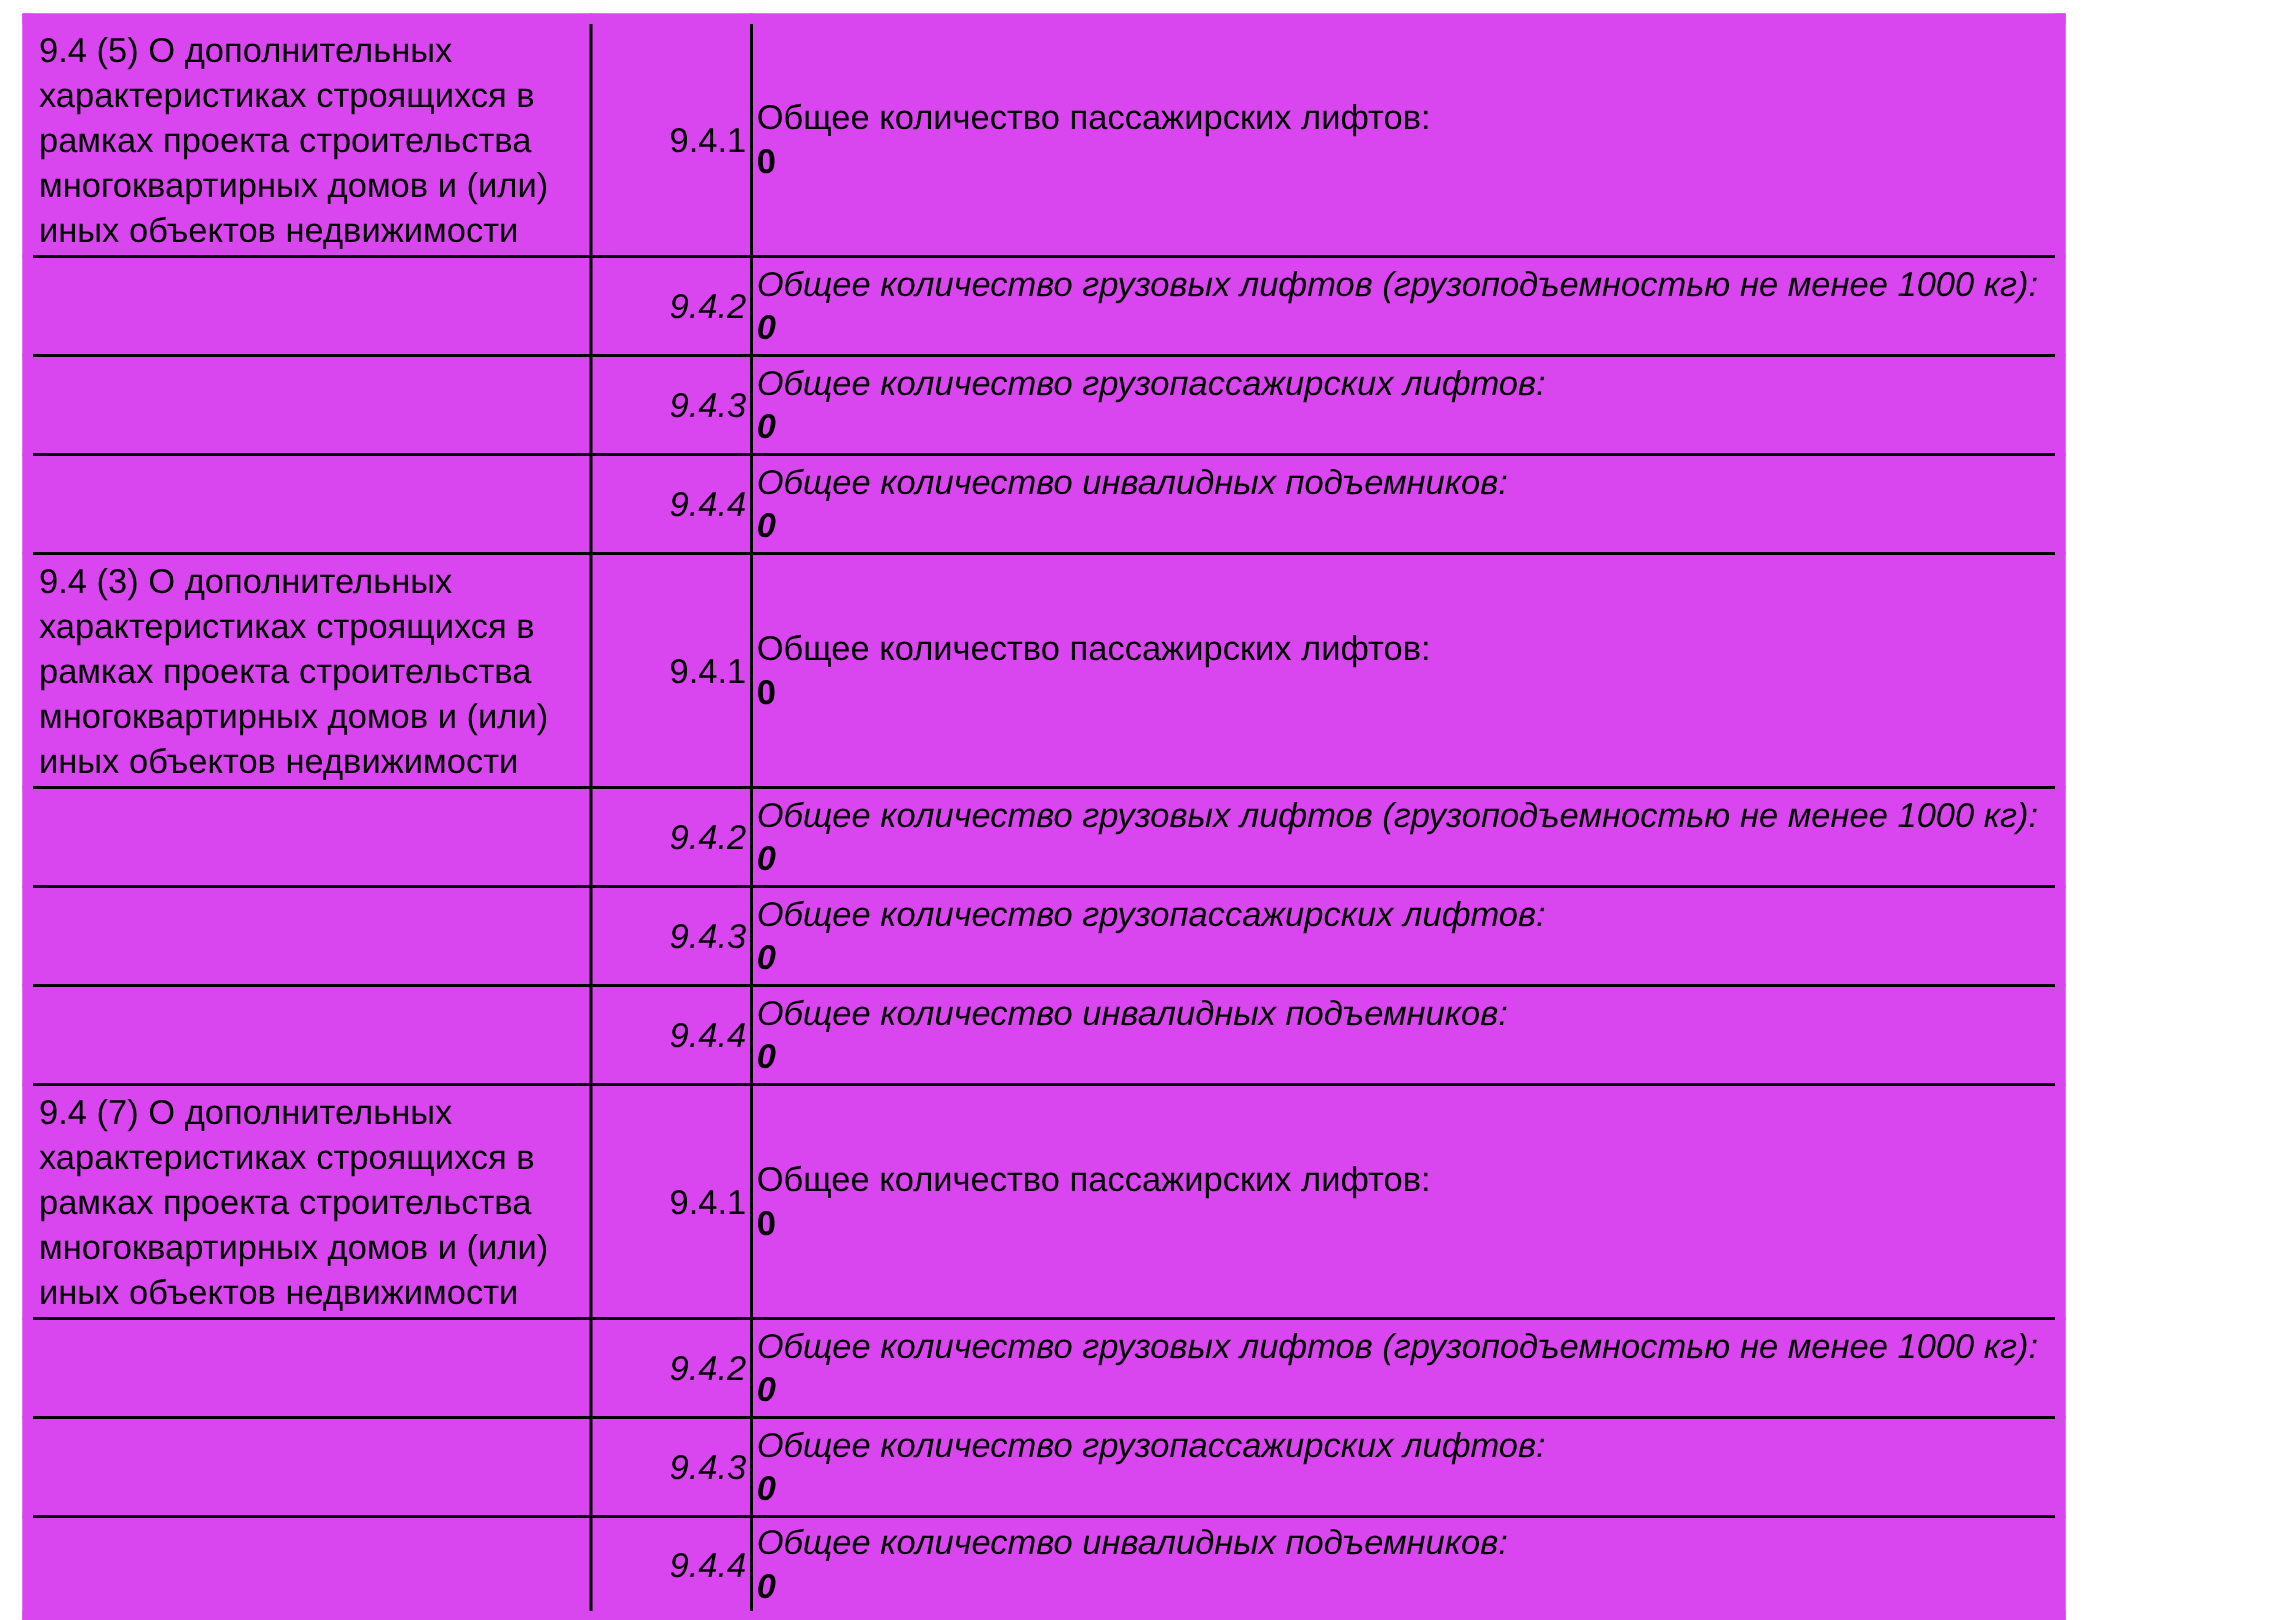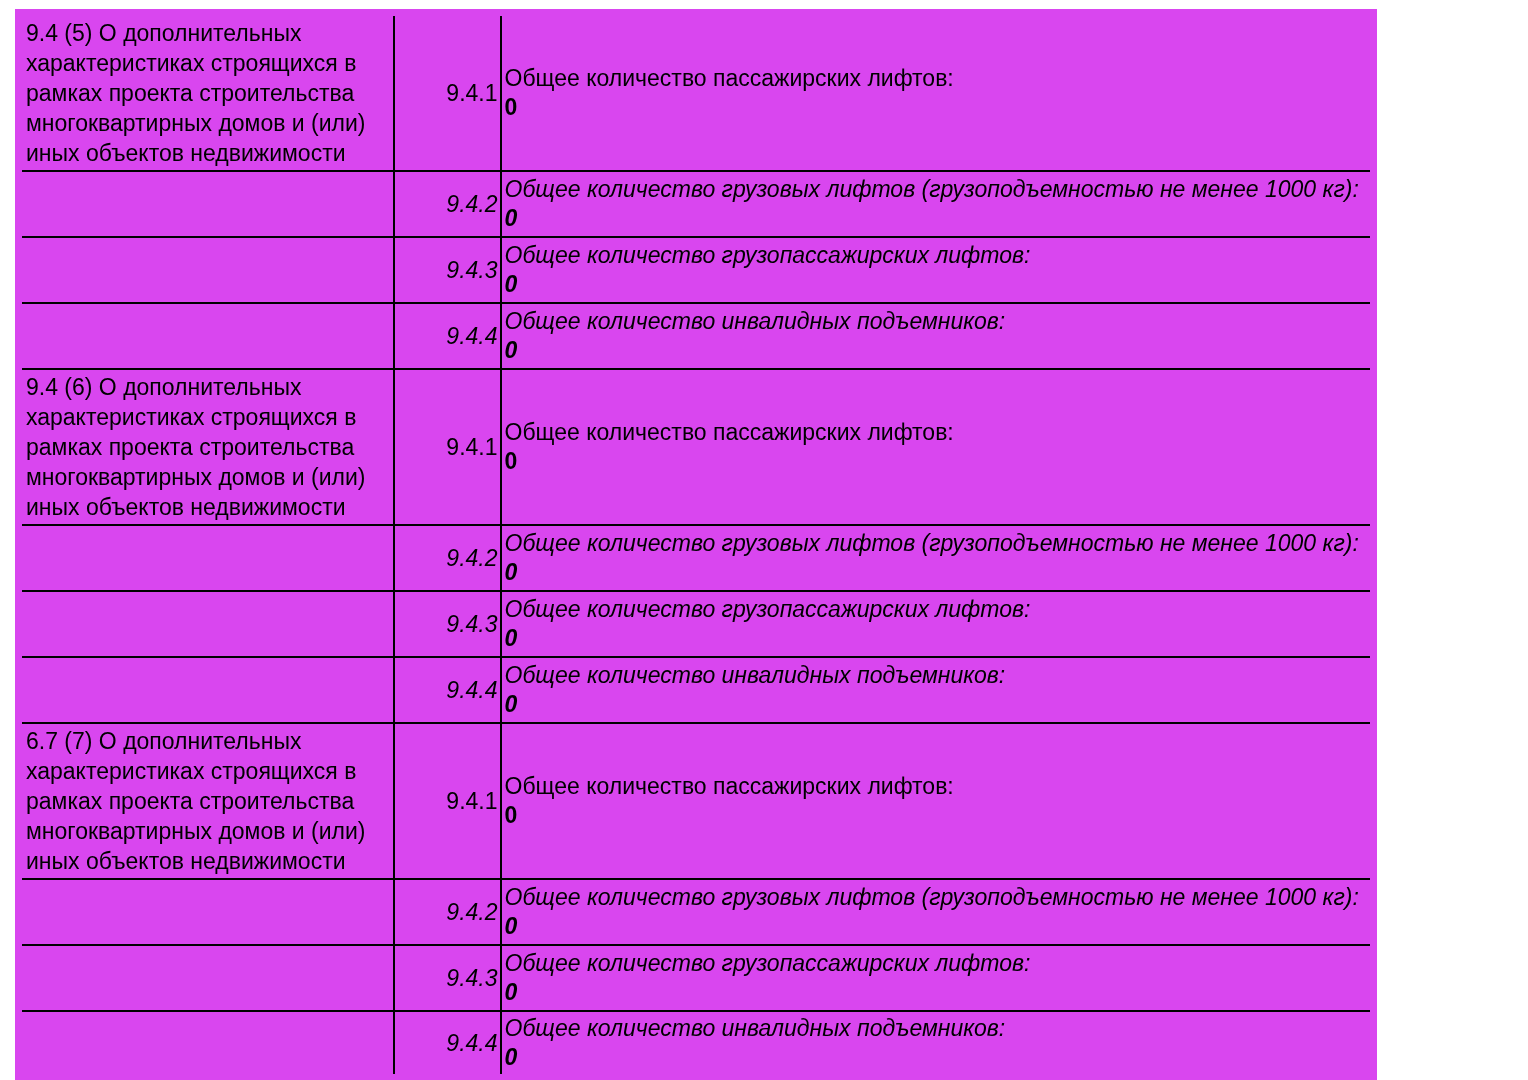--- a/index.html
+++ b/index.html
@@ -103,21 +103,21 @@
     <td class="code-cell">
       <div>9.4.4</div>
     </td>
     <td class="value-cell">
       <div class="row-label">Общее количество инвалидных подъемников:</div>
       <div class="row-value">0</div>
     </td>
   </tr>
       <tr class="row-first">
     <td class="section-cell">
-      <div>9.4 (6) О дополнительных характеристиках строящихся в рамках проекта строительства многоквартирных домов и (или) иных объектов недвижимости</div>
+      <div>9.4 (3) О дополнительных характеристиках строящихся в рамках проекта строительства многоквартирных домов и (или) иных объектов недвижимости</div>
     </td>
     <td class="code-cell">
       <div>9.4.1</div>
     </td>
     <td class="value-cell">
       <div class="row-label">Общее количество пассажирских лифтов:</div>
       <div class="row-value">0</div>
     </td>
   </tr>
       <tr class="row-rest">
@@ -145,21 +145,21 @@
     <td class="code-cell">
       <div>9.4.4</div>
     </td>
     <td class="value-cell">
       <div class="row-label">Общее количество инвалидных подъемников:</div>
       <div class="row-value">0</div>
     </td>
   </tr>
       <tr class="row-first">
     <td class="section-cell">
-      <div>6.7 (7) О дополнительных характеристиках строящихся в рамках проекта строительства многоквартирных домов и (или) иных объектов недвижимости</div>
+      <div>9.4 (7) О дополнительных характеристиках строящихся в рамках проекта строительства многоквартирных домов и (или) иных объектов недвижимости</div>
     </td>
     <td class="code-cell">
       <div>9.4.1</div>
     </td>
     <td class="value-cell">
       <div class="row-label">Общее количество пассажирских лифтов:</div>
       <div class="row-value">0</div>
     </td>
   </tr>
       <tr class="row-rest">

